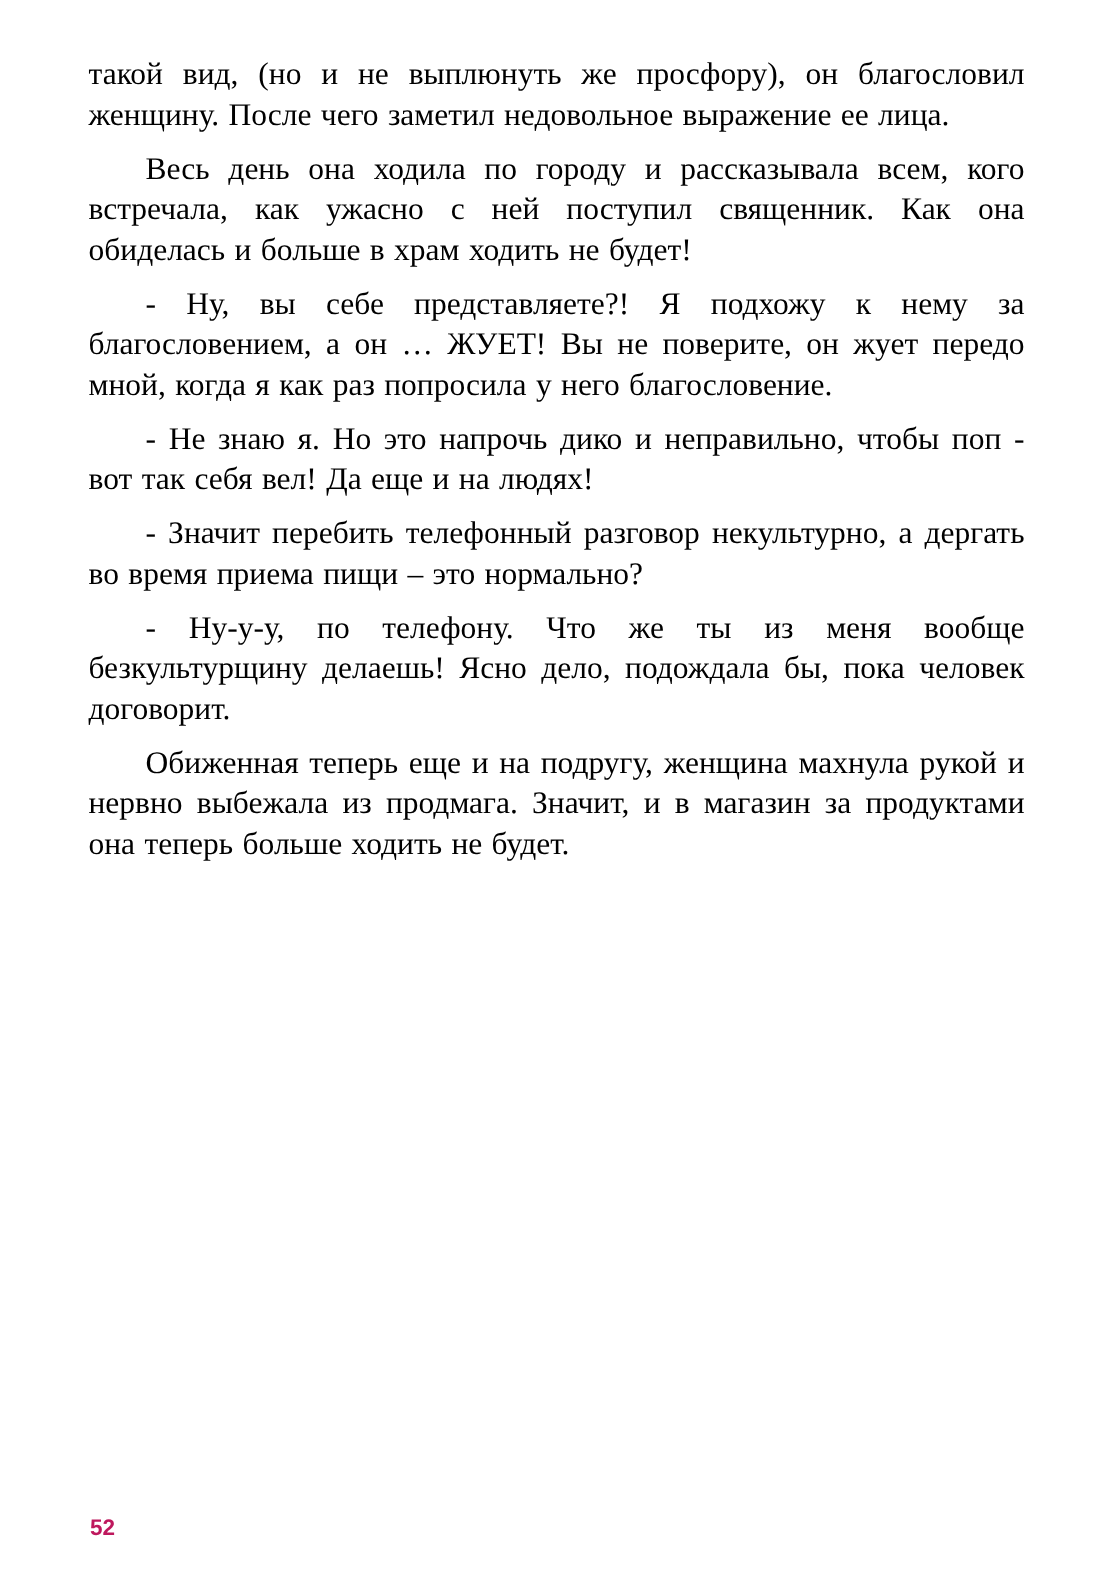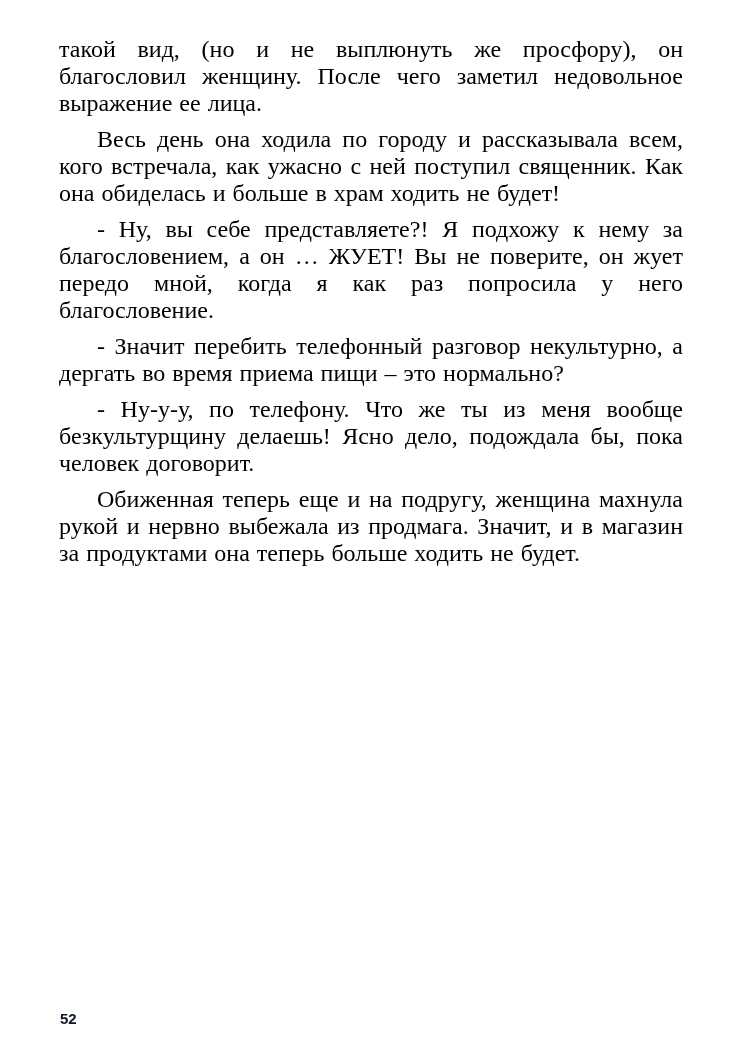--- a/index.html
+++ b/index.html
@@ -15,48 +15,49 @@
     overflow: hidden;
     font-family: "Liberation Serif", "DejaVu Serif", serif;
     color: #000000;
     box-sizing: border-box;
   }
   .text-body {
     position: absolute;
     top: 36px;
     left: 59px;
     width: 624px;
-    font-size: 24px;
+    font-size: 21px;
     line-height: 27px;
     text-align: justify;
   }
   .text-body p {
     margin: 0 0 9px 0;
     text-indent: 38px;
     word-spacing: 1px;
   }
   .text-body p.continuation {
     text-indent: 0;
   }
   .page-number {
     position: absolute;
     left: 60px;
     top: 1010px;
     font-family: "Liberation Sans", "DejaVu Sans", sans-serif;
     font-size: 15px;
     font-weight: bold;
-    color: #0f172a;
+    color: #be185d;
   }
 </style>
 </head>
 <body>
 
 <div class="page">
   <div class="text-body">
     <p class="continuation">такой вид, (но и не выплюнуть же просфору), он благословил женщину. После чего заметил недовольное выражение ее лица.</p>
     <p>Весь день она ходила по городу и рассказывала всем, кого встречала, как ужасно с ней поступил священник. Как она обиделась и больше в храм ходить не будет!</p>
     <p>- Ну, вы себе представляете?! Я подхожу к нему за благословением, а он … ЖУЕТ! Вы не поверите, он жует передо мной, когда я как раз попросила у него благословение.</p>
+    <p>- Не знаю я. Но это напрочь дико и неправильно, чтобы поп - вот так себя вел! Да еще и на людях!</p>
     <p>- Значит перебить телефонный разговор некультурно, а дергать во время приема пищи – это нормально?</p>
     <p>- Ну-у-у, по телефону. Что же ты из меня вообще безкультурщину делаешь! Ясно дело, подождала бы, пока человек договорит.</p>
     <p>Обиженная теперь еще и на подругу, женщина махнула рукой и нервно выбежала из продмага. Значит, и в магазин за продуктами она теперь больше ходить не будет.</p>
   </div>
   <div class="page-number">52</div>
 </div>
 
 </body></html>

